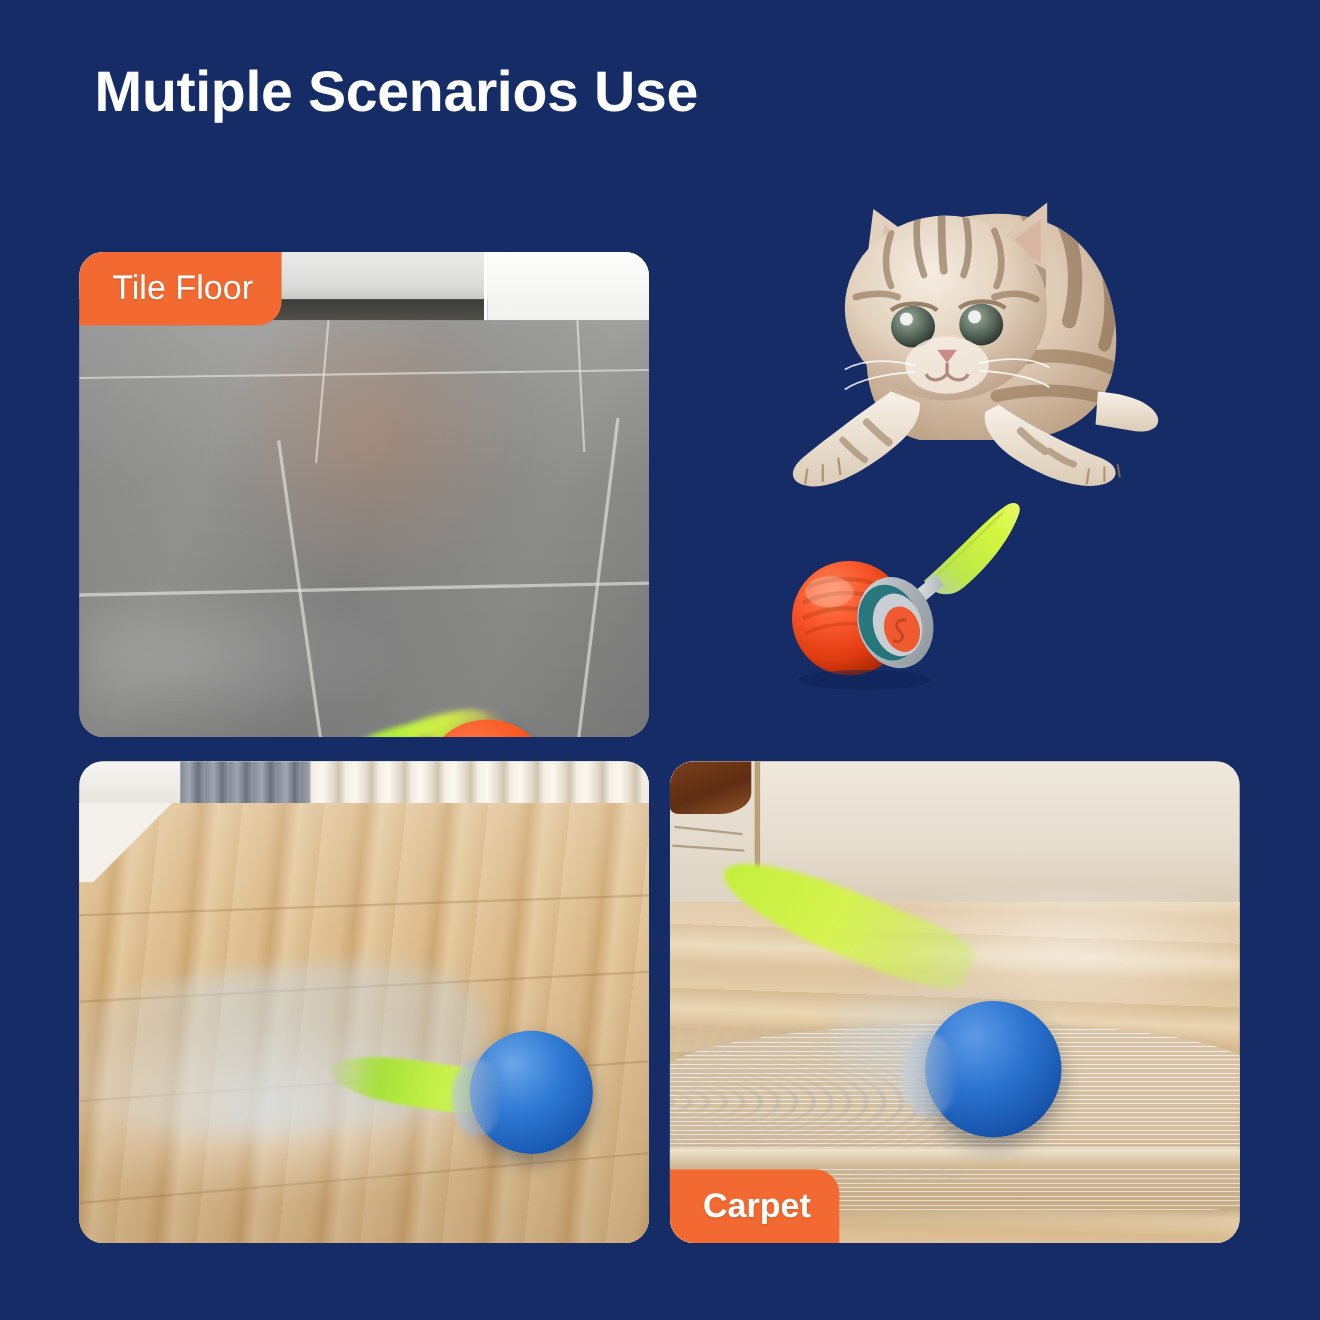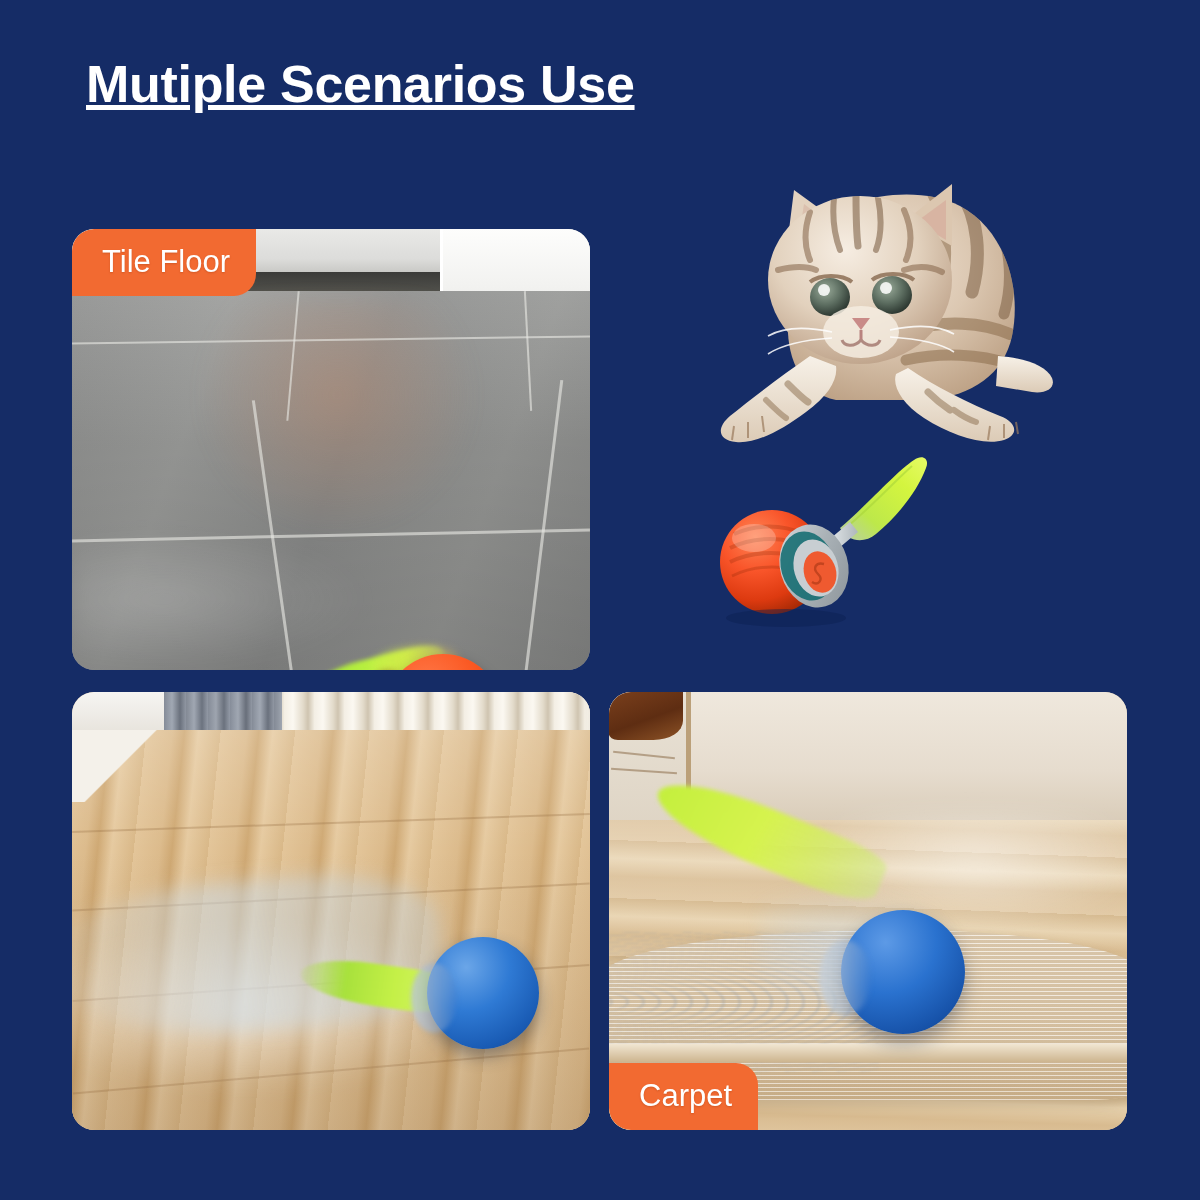--- a/index.html
+++ b/index.html
@@ -17,32 +17,31 @@
 
   
   .page-title {
     position:absolute;
     left:86px; top:56px;
     font-size:52px;
     font-weight:bold;
     color:#ffffff;
     letter-spacing:-0.3px;
     line-height:1.1;
-    text-decoration:underline;
   }
 
   
   .panel {
     position:absolute;
     border-radius:22px;
     overflow:hidden;
   }
   #panel-tile     { left:72px;  top:229px; width:518px; height:441px;padding-left:35px; }
   #panel-wooden   { left:72px;  top:692px; width:518px; height:438px; }
-  #panel-carpet   { left:609px; top:692px; width:518px; height:438px; }
+  #panel-carpet   { left:609px; top:692px; width:518px; height:438px;font-weight:bold; }
 
   
   .badge {
     position:absolute;
     background:#f26a31;
     color:#ffffff;
     font-size:31px;
     line-height:1;
     padding:17px 26px 19px 30px;
     z-index:5;

